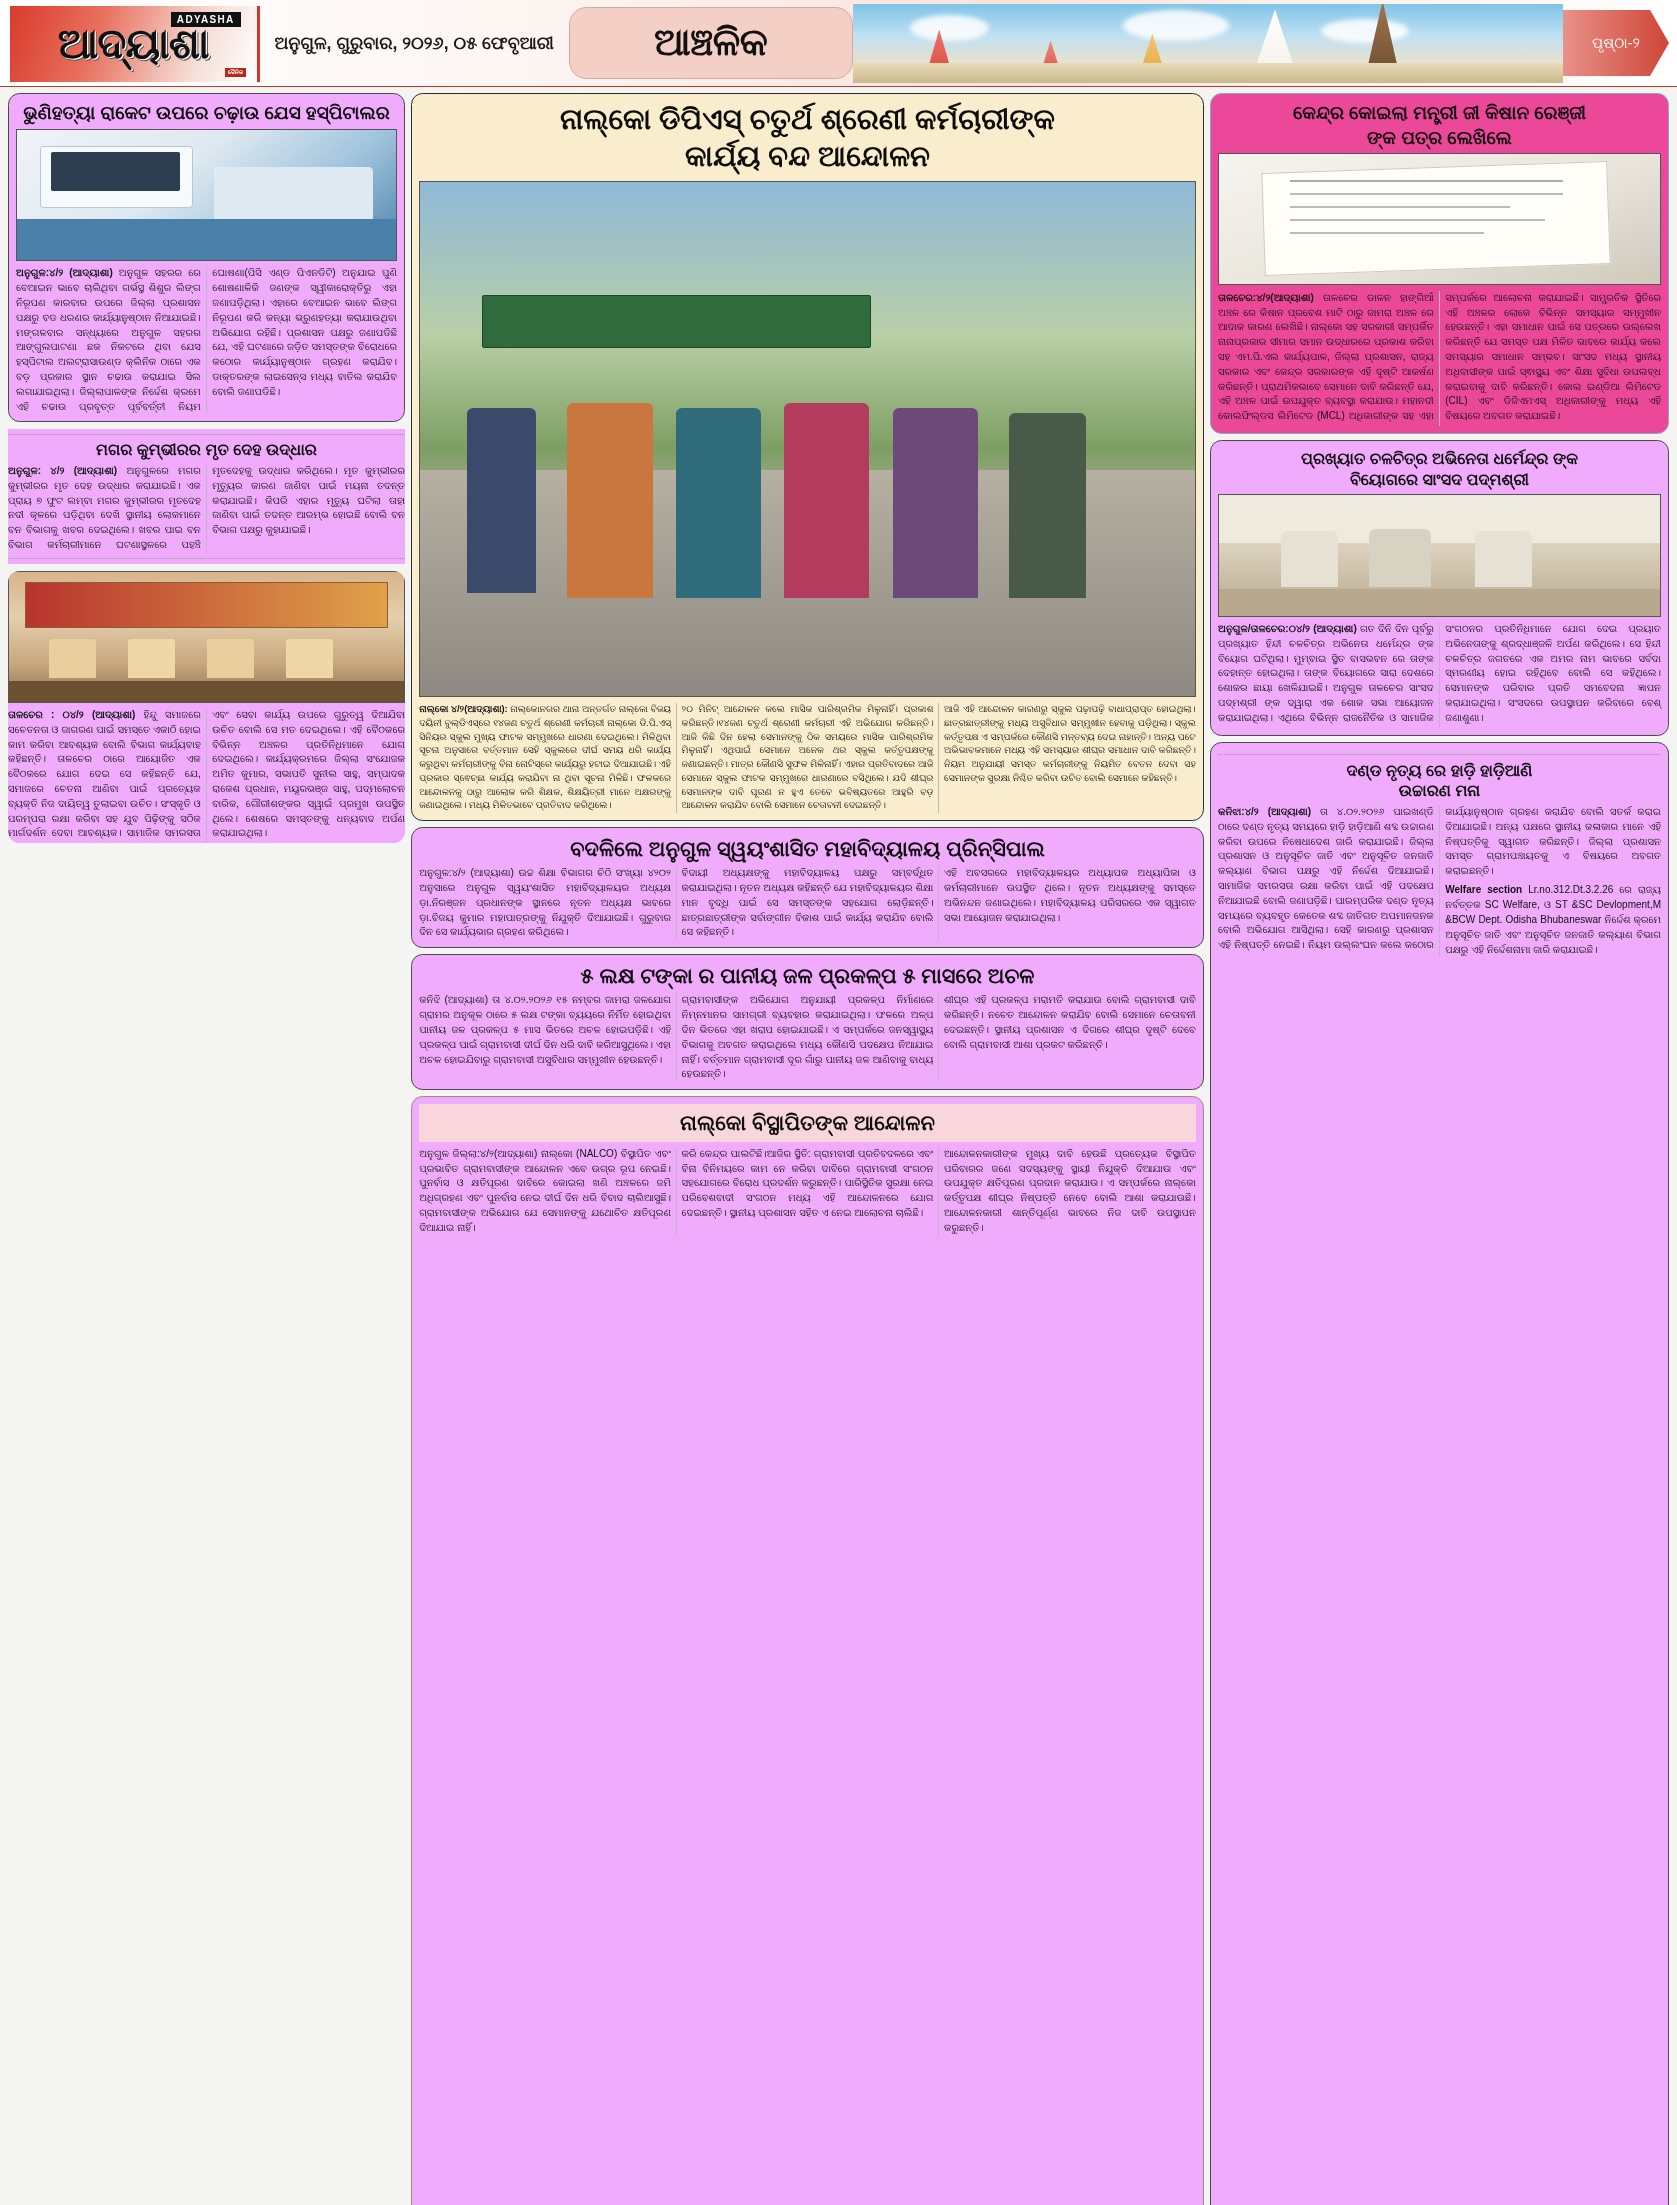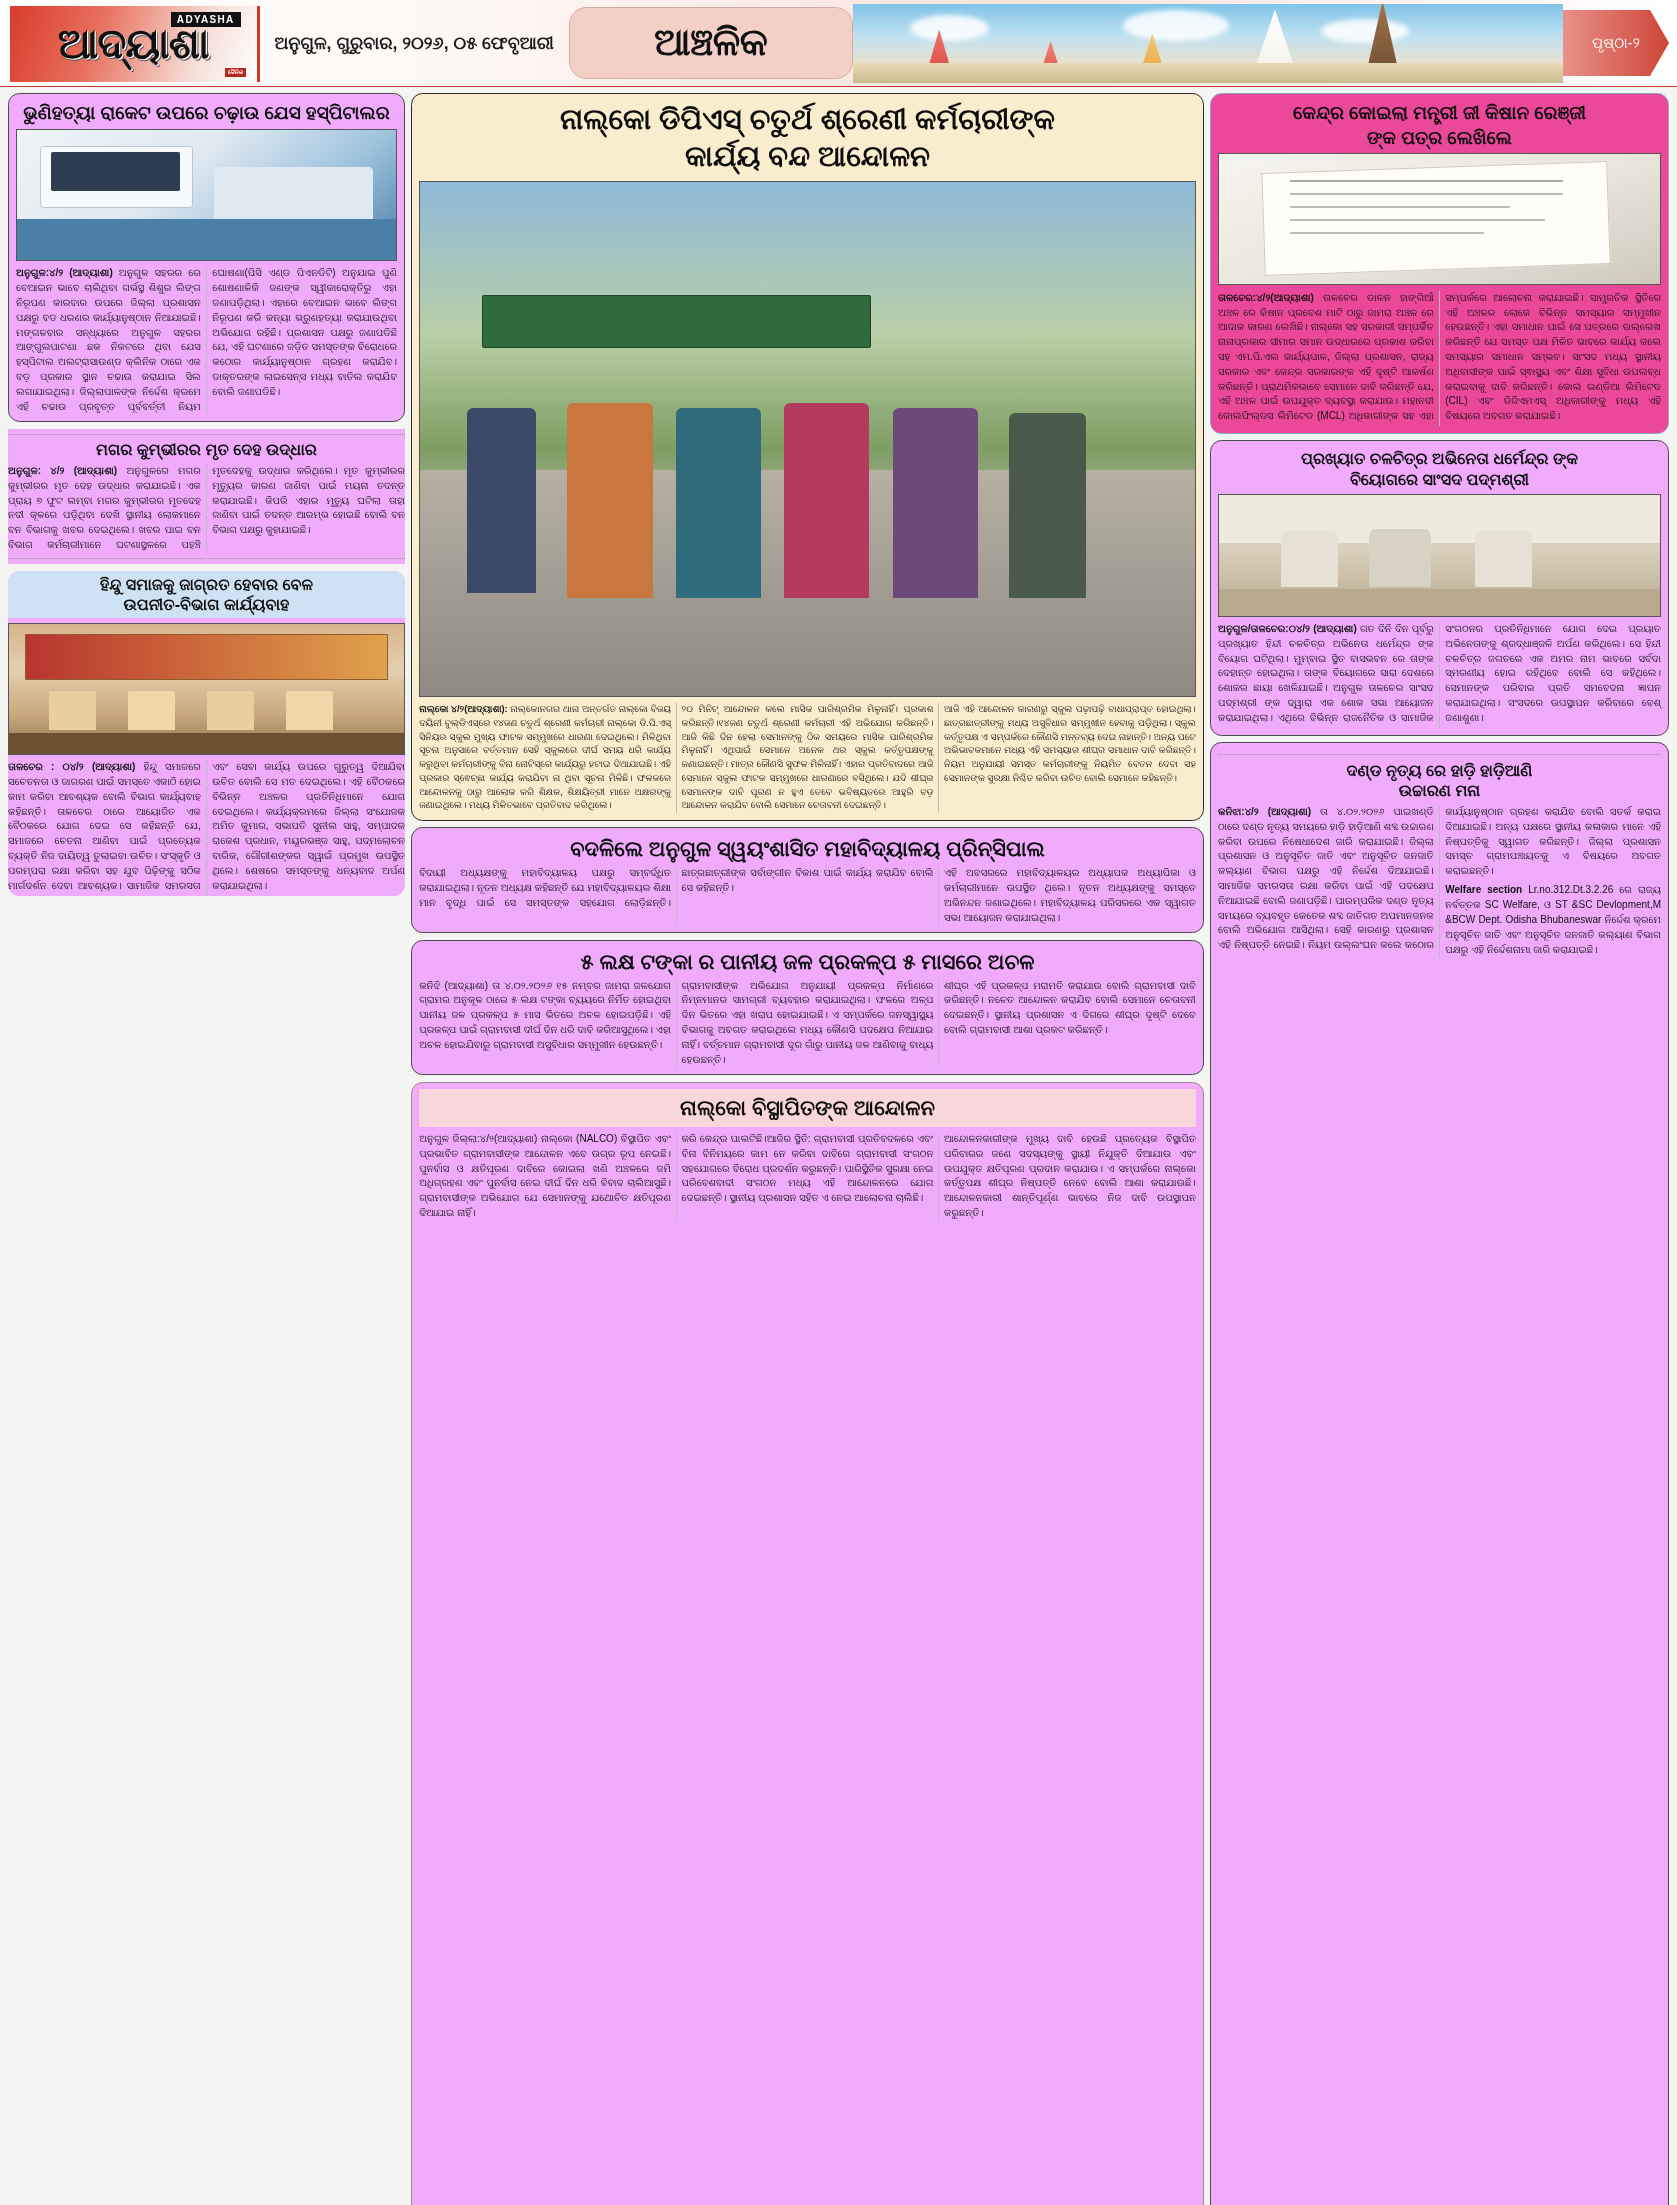--- a/index.html
+++ b/index.html
@@ -180,24 +180,20 @@
         <hr class="sep">
         <div class="hl hl-sm">ମଗର କୁମ୍ଭୀରର ମୃତ ଦେହ ଉଦ୍ଧାର</div>
         <div class="body cols2">
           <p><span class="dline">ଅନୁଗୁଳ: ୪/୨ (ଆଦ୍ୟାଶା)</span>
              <span>ଅନୁଗୁଳରେ ମଗର କୁମ୍ଭୀରର ମୃତ ଦେହ ଉଦ୍ଧାର କରାଯାଇଛି। ଏକ ପ୍ରାୟ ୭ ଫୁଟ ଲମ୍ବା ମଗର କୁମ୍ଭୀରର ମୃତଦେହ ନଦୀ କୂଳରେ ପଡ଼ିଥିବା ଦେଖି ସ୍ଥାନୀୟ ଲୋକମାନେ ବନ ବିଭାଗକୁ ଖବର ଦେଇଥିଲେ। ଖବର ପାଇ ବନ ବିଭାଗ କର୍ମଚାରୀମାନେ ଘଟଣାସ୍ଥଳରେ ପହଞ୍ଚି ମୃତଦେହକୁ ଉଦ୍ଧାର କରିଥିଲେ। ମୃତ କୁମ୍ଭୀରର ମୃତ୍ୟୁର କାରଣ ଜାଣିବା ପାଇଁ ମୟନା ତଦନ୍ତ କରାଯାଇଛି। କିପରି ଏହାର ମୃତ୍ୟୁ ଘଟିଲା ତାହା ଜାଣିବା ପାଇଁ ତଦନ୍ତ ଆରମ୍ଭ ହୋଇଛି ବୋଲି ବନ ବିଭାଗ ପକ୍ଷରୁ କୁହାଯାଇଛି।</span></p>
         </div>
         <hr class="sep">
       </div>
 
       <div class="box" style="padding:0;border:none;">
-        <div class="hl-band">
-          <div class="hl hl-sm" style="margin:0;">ହିନ୍ଦୁ ସମାଜକୁ ଜାଗ୍ରତ ହେବାର ବେଳ</div>
-          <div class="hl hl-sm" style="margin:0;">ଉପନୀତ-ବିଭାଗ କାର୍ଯ୍ୟବାହ</div>
-        </div>
         <div class="photo ph-meeting" style="height:132px;">
           <div style="position:absolute;left:4%;top:8%;right:4%;height:34%;background:linear-gradient(to right,#b8342e,#e0a24a);border:1.3px solid #8e5c2e;"></div>
           <div style="position:absolute;left:10%;top:52%;width:12%;height:30%;background:#e8cf9d;border-radius:2.6px 2.6px 0 0;"></div>
           <div style="position:absolute;left:30%;top:52%;width:12%;height:30%;background:#f0d7a8;border-radius:2.6px 2.6px 0 0;"></div>
           <div style="position:absolute;left:50%;top:52%;width:12%;height:30%;background:#e8cf9d;border-radius:2.6px 2.6px 0 0;"></div>
           <div style="position:absolute;left:70%;top:52%;width:12%;height:30%;background:#f0d7a8;border-radius:2.6px 2.6px 0 0;"></div>
           <div style="position:absolute;left:0;bottom:0;width:100%;height:16%;background:#6d4f31;"></div>
         </div>
         <div class="body cols2" style="margin-top:5.3px;">
           <p><span class="dline">ତାଳଚେର : ୦୪/୨ (ଆଦ୍ୟାଶା)</span>
@@ -226,20 +222,21 @@
           <p><span class="dline">ନାଲ୍‌କୋ ୪/୨(ଆଦ୍ୟାଶା):</span>
              <span>ନାଲ୍‌କୋନଗର ଥାନା ଅନ୍ତର୍ଗତ ନାଲ୍‌କୋ ବିଜୟ ଦୟିନୀ ବୁଲ୍‌ଡିଏସ୍‌ରେ ୧୪ଜଣ ଚତୁର୍ଥ ଶ୍ରେଣୀ କର୍ମଚାରୀ ନାଲ୍‌କୋ ଡି.ପି.ଏସ୍ ସିନିୟର ସ୍କୁଲ ମୁଖ୍ୟ ଫାଟକ ସମ୍ମୁଖରେ ଧାରଣା ଦେଇଥିଲେ। ମିଳିଥିବା ସୂଚନା ଅନୁସାରେ ବର୍ତ୍ତମାନ ସେହି ସ୍କୁଲରେ ଦୀର୍ଘ ସମୟ ଧରି କାର୍ଯ୍ୟ କରୁଥିବା କର୍ମଚାରୀଙ୍କୁ ବିନା ନୋଟିସ୍‌ରେ କାର୍ଯ୍ୟରୁ ହଟାଇ ଦିଆଯାଇଛି। ଏହି ପ୍ରକାର ସ୍ଵେଚ୍ଛା କାର୍ଯ୍ୟ କରାଯିବା ନା ଥିବା ସୂଚନା ମିଳିଛି। ଫଳକରେ ଆନ୍ଦୋଳନକୁ ଠାରୁ ଆଲୋକ କରି ଶିକ୍ଷକ, ଶିକ୍ଷୟିତ୍ରୀ ମାନେ ଅକ୍ଷରଙ୍କୁ ଜଣାଇଥିଲେ। ମଧ୍ୟ ମିଳିତଭାବେ ପ୍ରତିବାଦ କରିଥିଲେ।</span></p>
           <p>୨୦ ମିନିଟ୍ ଆନ୍ଦୋଳନ କଲେ ମାସିକ ପାରିଶ୍ରମିକ ମିଳୁନାହିଁ। ପ୍ରକାଶ କରିଛନ୍ତି।୧୪ଜଣ ଚତୁର୍ଥ ଶ୍ରେଣୀ କର୍ମଚାରୀ ଏହି ଅଭିଯୋଗ କରିଛନ୍ତି। ଆଜି କିଛି ଦିନ ହେଲା ସେମାନଙ୍କୁ ଠିକ ସମୟରେ ମାସିକ ପାରିଶ୍ରମିକ ମିଳୁନାହିଁ। ଏଥିପାଇଁ ସେମାନେ ଅନେକ ଥର ସ୍କୁଲ କର୍ତ୍ତୃପକ୍ଷଙ୍କୁ ଜଣାଇଛନ୍ତି। ମାତ୍ର କୌଣସି ସୁଫଳ ମିଳିନାହିଁ। ଏହାର ପ୍ରତିବାଦରେ ଆଜି ସେମାନେ ସ୍କୁଲ ଫାଟକ ସମ୍ମୁଖରେ ଧାରଣାରେ ବସିଥିଲେ। ଯଦି ଶୀଘ୍ର ସେମାନଙ୍କ ଦାବି ପୂରଣ ନ ହୁଏ ତେବେ ଭବିଷ୍ୟତରେ ଆହୁରି ବଡ଼ ଆନ୍ଦୋଳନ କରାଯିବ ବୋଲି ସେମାନେ ଚେତାବନୀ ଦେଇଛନ୍ତି।</p>
           <p>ଆଜି ଏହି ଆନ୍ଦୋଳନ କାରଣରୁ ସ୍କୁଲ ପଢ଼ାପଢ଼ି ବାଧାପ୍ରାପ୍ତ ହୋଇଥିଲା। ଛାତ୍ରଛାତ୍ରୀଙ୍କୁ ମଧ୍ୟ ଅସୁବିଧାର ସମ୍ମୁଖୀନ ହେବାକୁ ପଡ଼ିଥିଲା। ସ୍କୁଲ କର୍ତ୍ତୃପକ୍ଷ ଏ ସମ୍ପର୍କରେ କୌଣସି ମନ୍ତବ୍ୟ ଦେଇ ନାହାନ୍ତି। ଅନ୍ୟ ପଟେ ଅଭିଭାବକମାନେ ମଧ୍ୟ ଏହି ସମସ୍ୟାର ଶୀଘ୍ର ସମାଧାନ ଦାବି କରିଛନ୍ତି। ନିୟମ ଅନୁଯାୟୀ ସମସ୍ତ କର୍ମଚାରୀଙ୍କୁ ନିୟମିତ ବେତନ ଦେବା ସହ ସେମାନଙ୍କ ସୁରକ୍ଷା ନିଶ୍ଚିତ କରିବା ଉଚିତ ବୋଲି ସେମାନେ କହିଛନ୍ତି।</p>
         </div>
       </div>
 
       <div class="box">
         <div class="hl hl-lg">ବଦଳିଲେ ଅନୁଗୁଳ ସ୍ୱୟଂଶାସିତ ମହାବିଦ୍ୟାଳୟ ପ୍ରିନ୍ସିପାଲ</div>
         <div class="body cols3">
+          <p>ଅନୁଗୁଳ:୪/୨ (ଆଦ୍ୟାଶା) ଉଚ୍ଚ ଶିକ୍ଷା ବିଭାଗର ଚିଠି ସଂଖ୍ୟା ୪୨୦୨ ଅନୁସାରେ ଅନୁଗୁଳ ସ୍ୱୟଂଶାସିତ ମହାବିଦ୍ୟାଳୟର ଅଧ୍ୟକ୍ଷ ଡ଼ା.ନିରଞ୍ଜନ ପ୍ରଧାନଙ୍କ ସ୍ଥାନରେ ନୂତନ ଅଧ୍ୟକ୍ଷ ଭାବରେ ଡ଼ା.ବିଜୟ କୁମାର ମହାପାତ୍ରଙ୍କୁ ନିଯୁକ୍ତି ଦିଆଯାଇଛି। ଗୁରୁବାର ଦିନ ସେ କାର୍ଯ୍ୟଭାର ଗ୍ରହଣ କରିଥିଲେ।</p>
           <p>ବିଦାୟୀ ଅଧ୍ୟକ୍ଷଙ୍କୁ ମହାବିଦ୍ୟାଳୟ ପକ୍ଷରୁ ସମ୍ବର୍ଦ୍ଧିତ କରାଯାଇଥିଲା। ନୂତନ ଅଧ୍ୟକ୍ଷ କହିଛନ୍ତି ଯେ ମହାବିଦ୍ୟାଳୟର ଶିକ୍ଷା ମାନ ବୃଦ୍ଧି ପାଇଁ ସେ ସମସ୍ତଙ୍କ ସହଯୋଗ ଲୋଡ଼ିଛନ୍ତି। ଛାତ୍ରଛାତ୍ରୀଙ୍କ ସର୍ବାଙ୍ଗୀନ ବିକାଶ ପାଇଁ କାର୍ଯ୍ୟ କରାଯିବ ବୋଲି ସେ କହିଛନ୍ତି।</p>
           <p>ଏହି ଅବସରରେ ମହାବିଦ୍ୟାଳୟର ଅଧ୍ୟାପକ ଅଧ୍ୟାପିକା ଓ କର୍ମଚାରୀମାନେ ଉପସ୍ଥିତ ଥିଲେ। ନୂତନ ଅଧ୍ୟକ୍ଷଙ୍କୁ ସମସ୍ତେ ଅଭିନନ୍ଦନ ଜଣାଇଥିଲେ। ମହାବିଦ୍ୟାଳୟ ପରିସରରେ ଏକ ସ୍ୱାଗତ ସଭା ଆୟୋଜନ କରାଯାଇଥିଲା।</p>
         </div>
       </div>
 
       <div class="box">
         <div class="hl hl-lg">୫ ଲକ୍ଷ ଟଙ୍କା ର ପାନୀୟ ଜଳ ପ୍ରକଳ୍ପ ୫ ମାସରେ ଅଚଳ</div>
         <div class="body cols3">
           <p>କନିଝି (ଆଦ୍ୟାଶା) ତା ୪.୦୨.୨୦୨୬ ୧୫ ନମ୍ବର ଜାମରା ଜଳଯୋଗ ଗ୍ରାମର ଅନୁକୂଳ ଠାରେ ୫ ଲକ୍ଷ ଟଙ୍କା ବ୍ୟୟରେ ନିର୍ମିତ ହୋଇଥିବା ପାନୀୟ ଜଳ ପ୍ରକଳ୍ପ ୫ ମାସ ଭିତରେ ଅଚଳ ହୋଇପଡ଼ିଛି। ଏହି ପ୍ରକଳ୍ପ ପାଇଁ ଗ୍ରାମବାସୀ ଦୀର୍ଘ ଦିନ ଧରି ଦାବି କରିଆସୁଥିଲେ। ଏହା ଅଚଳ ହୋଇଯିବାରୁ ଗ୍ରାମବାସୀ ଅସୁବିଧାର ସମ୍ମୁଖୀନ ହେଉଛନ୍ତି।</p>
           <p>ଗ୍ରାମବାସୀଙ୍କ ଅଭିଯୋଗ ଅନୁଯାୟୀ ପ୍ରକଳ୍ପ ନିର୍ମାଣରେ ନିମ୍ନମାନର ସାମଗ୍ରୀ ବ୍ୟବହାର କରାଯାଇଥିଲା। ଫଳରେ ଅଳ୍ପ ଦିନ ଭିତରେ ଏହା ଖରାପ ହୋଇଯାଇଛି। ଏ ସମ୍ପର୍କରେ ଜନସ୍ୱାସ୍ଥ୍ୟ ବିଭାଗକୁ ଅବଗତ କରାଇଥିଲେ ମଧ୍ୟ କୌଣସି ପଦକ୍ଷେପ ନିଆଯାଇ ନାହିଁ। ବର୍ତ୍ତମାନ ଗ୍ରାମବାସୀ ଦୂର ଗାଁରୁ ପାନୀୟ ଜଳ ଆଣିବାକୁ ବାଧ୍ୟ ହେଉଛନ୍ତି।</p>

